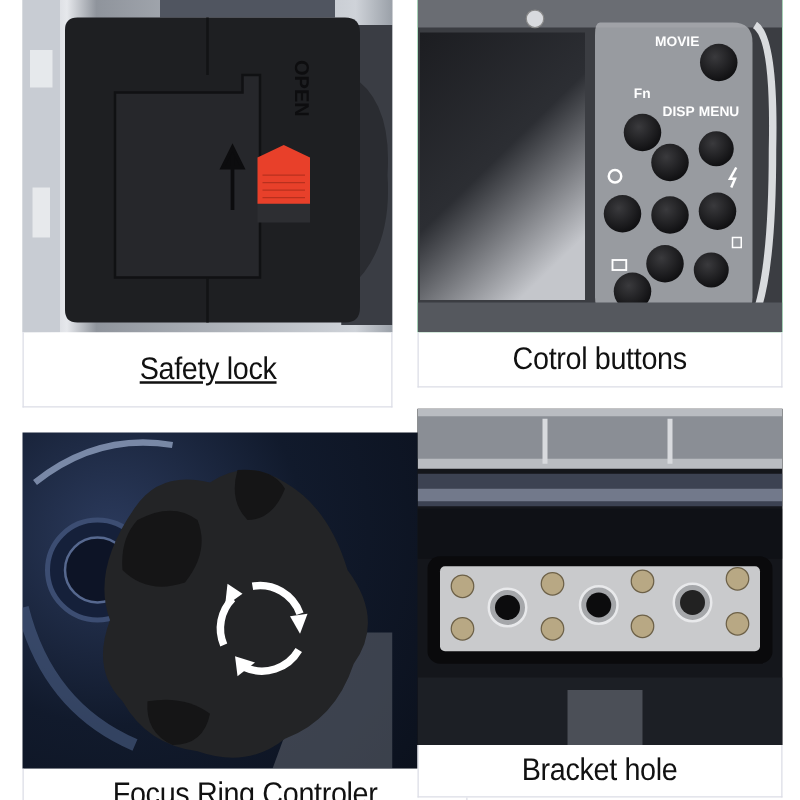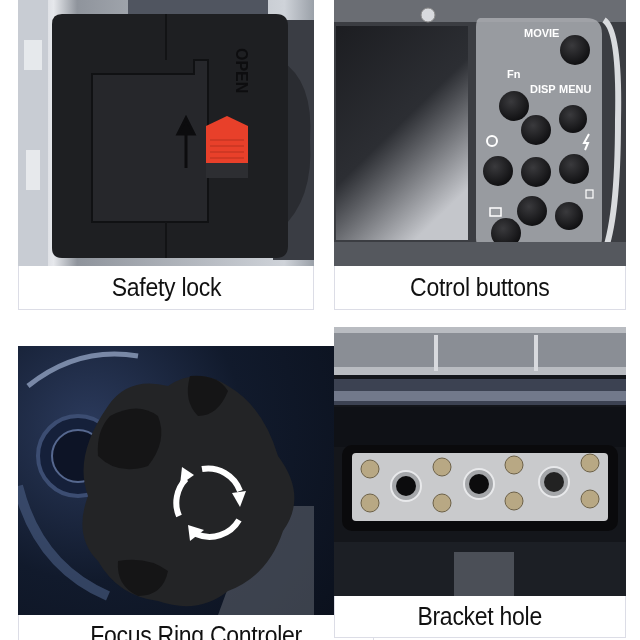--- a/index.html
+++ b/index.html
@@ -25,21 +25,21 @@
       <path d="M34 24 Q34 14 44 14 L258 14 Q270 14 270 26 L270 246 Q270 258 258 258 L44 258 Q34 258 34 248 Z" fill="#1e1f22"></path>
       <path d="M74 74 L176 74 L176 60 L190 60 L190 222 L74 222 Z" fill="#26272b" stroke="#101113" stroke-width="2"></path>
       <path d="M148 14 L148 60 M148 222 L148 258" stroke="#121315" stroke-width="2"></path>
       <text x="218" y="48" transform="rotate(90 218 48)" font-family="Liberation Sans, sans-serif" font-size="16" font-weight="bold" fill="#0d0d0f">OPEN</text>
       <path d="M168 168 L168 124 M160 134 L168 118 L176 134 Z" stroke="#0c0c0e" stroke-width="3" fill="#0c0c0e"></path>
       <rect x="188" y="160" width="42" height="18" fill="#2d2e32"></rect>
       <path d="M188 126 L209 116 L230 126 L230 163 L188 163 Z" fill="#e8402a"></path>
       <path d="M192 140 L226 140 M192 146 L226 146 M192 152 L226 152 M192 158 L226 158" stroke="#b8301e" stroke-width="1"></path>
     </svg>
   </div>
-  <div class="caption" style="top:266px; height:44px;">
+  <div class="caption" style="top:266px; height:60px;text-decoration:underline;">
     <span>Safety lock</span>
   </div>
 </div>
 
 <div class="panel" style="left:334px; top:0; width:292px; height:310px;">
   <div class="photo" style="top:0; height:266px; background:#86efac;">
     <svg width="292" height="266" viewBox="0 0 292 266">
       <rect x="0" y="0" width="292" height="266" fill="#3b3d42"></rect>
       <rect x="0" y="0" width="292" height="22" fill="#6a6d73"></rect>
       <circle cx="94" cy="15" r="7" fill="#d8dade" stroke="#888" stroke-width="1"></circle>

